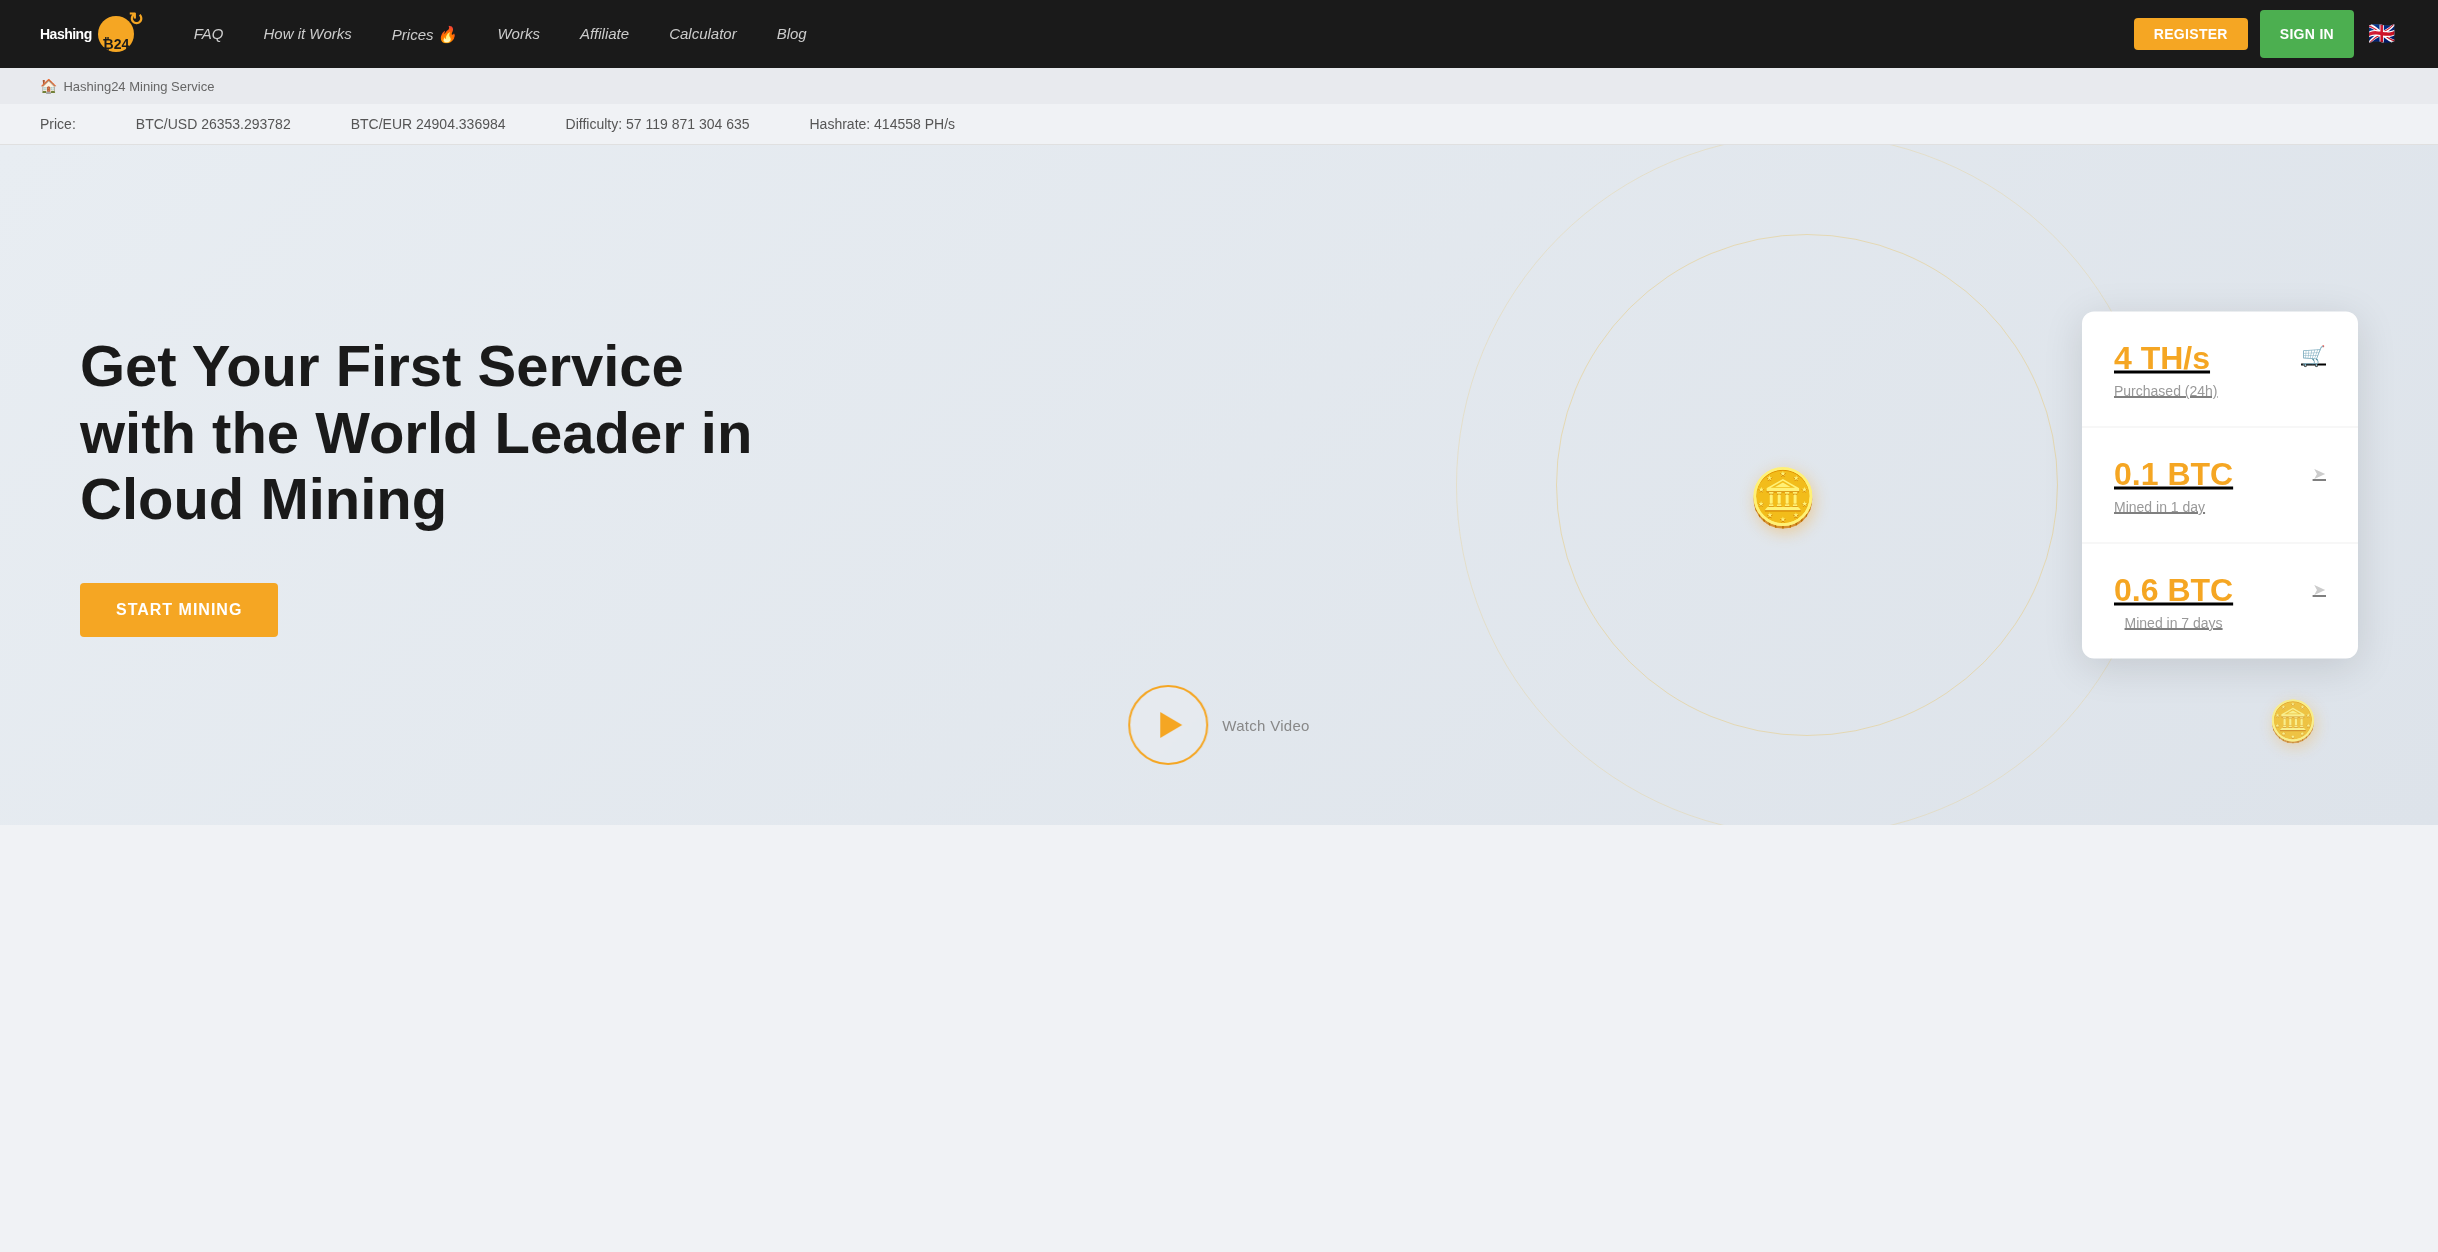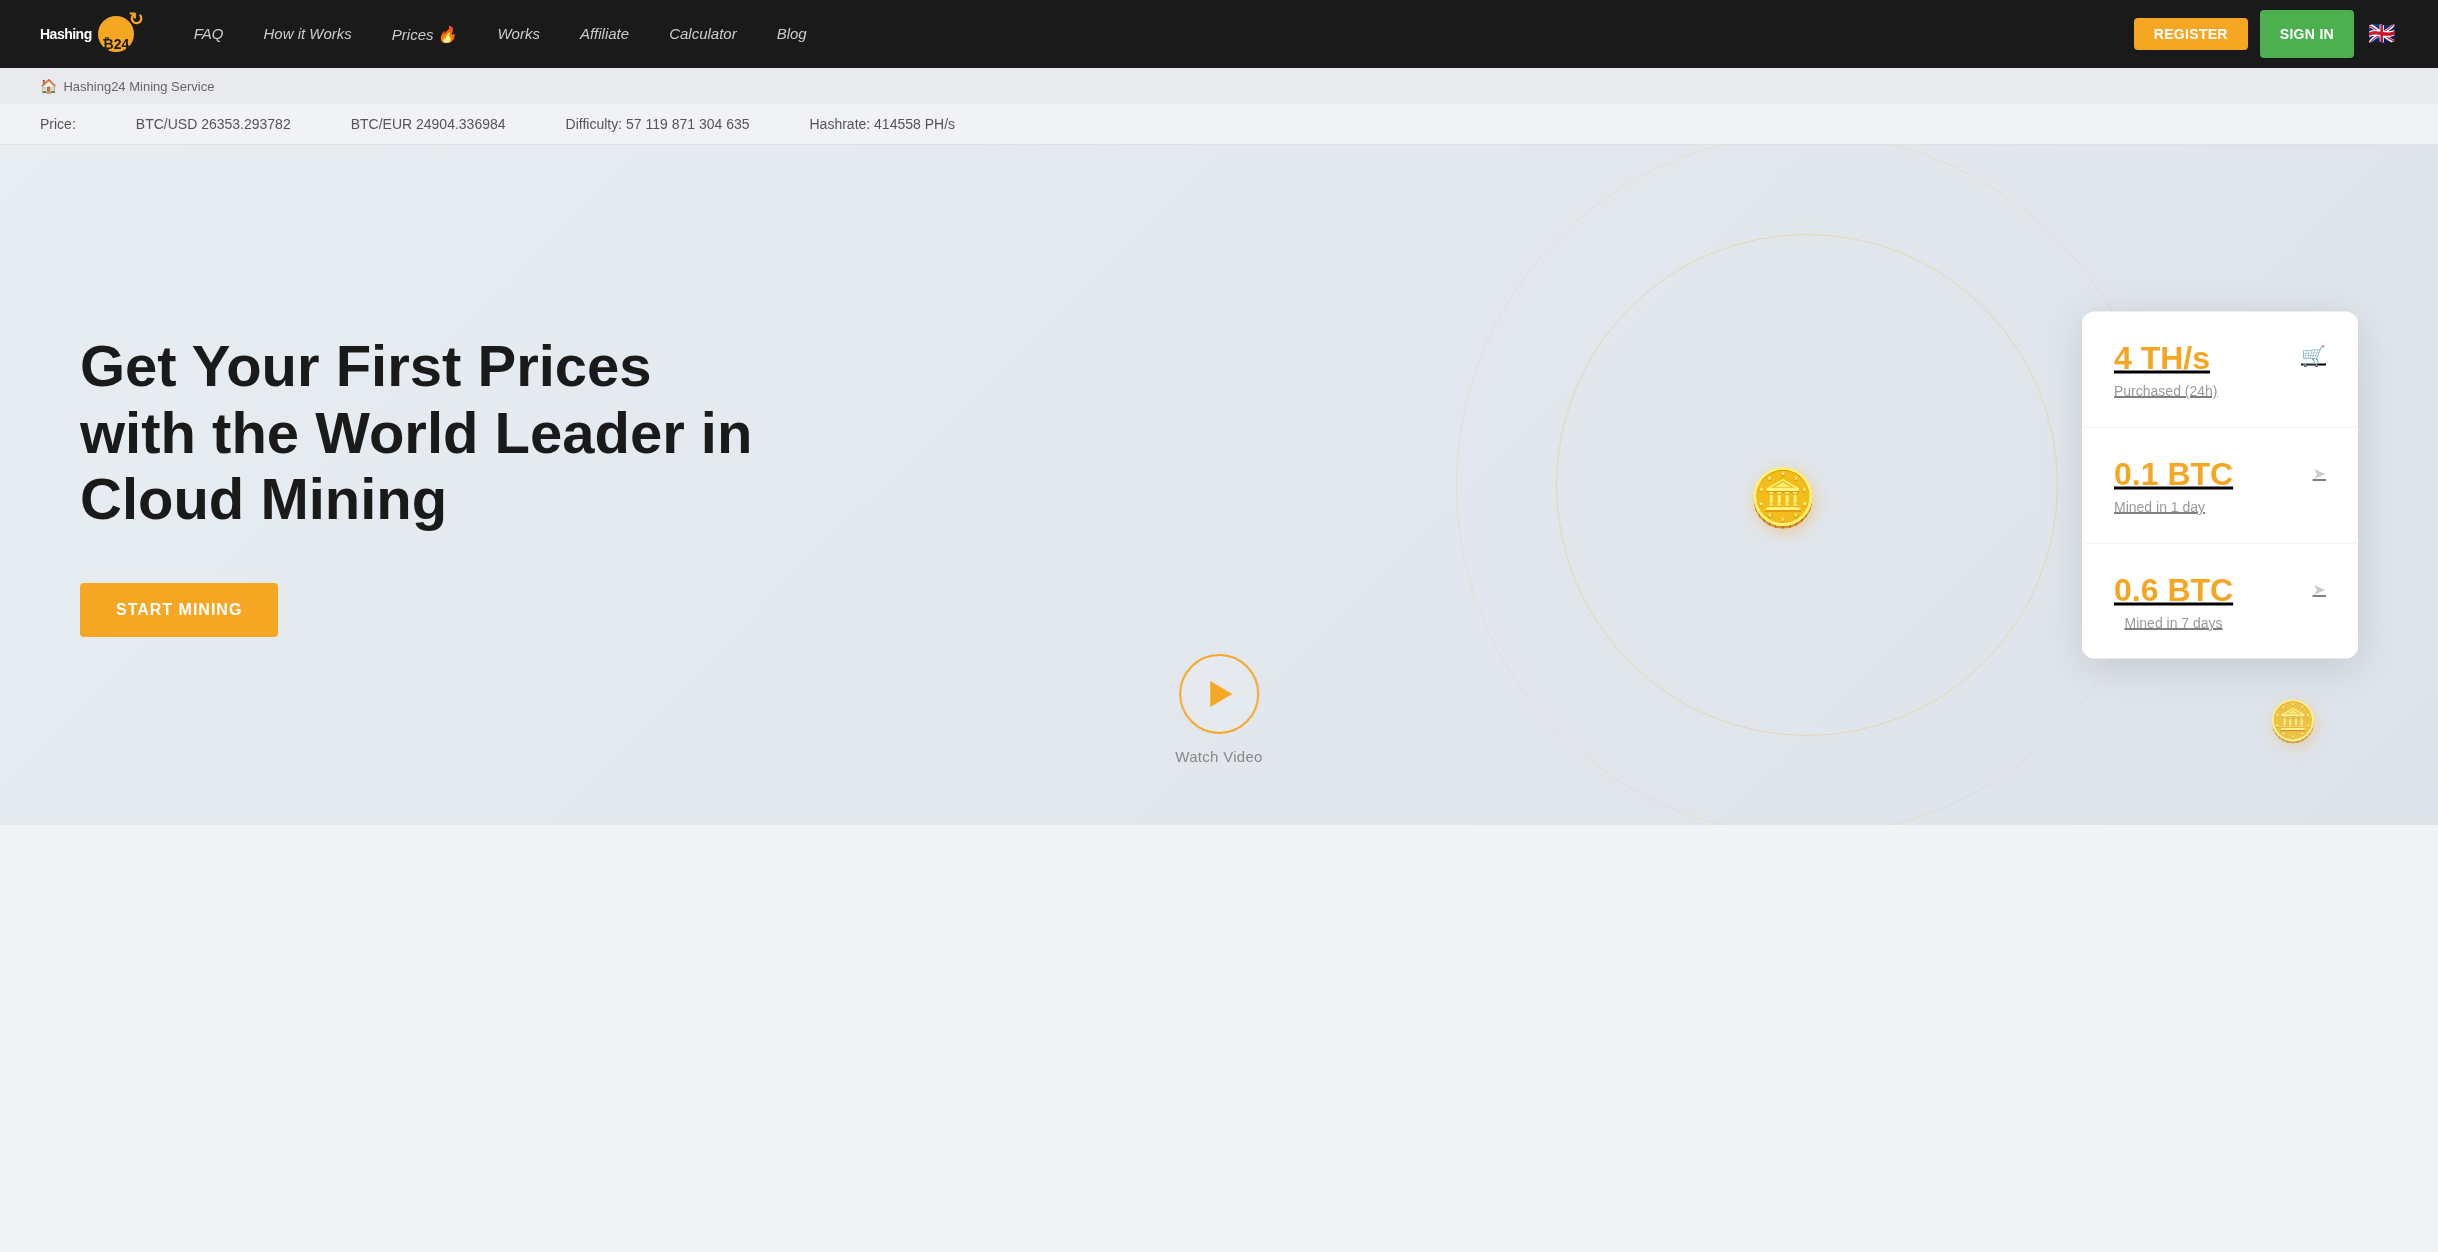--- a/index.html
+++ b/index.html
@@ -191,21 +191,21 @@
       text-transform: uppercase;
     }
 
     
     .watch-video-area {
       position: absolute;
       left: 50%;
       bottom: 60px;
       transform: translateX(-50%);
       display: flex;
-      flex-direction: column;
+      flex-direction: row;
       align-items: center;
       gap: 14px;
       z-index: 2;
       cursor: pointer;
     }
     .play-btn-circle {
       width: 80px;
       height: 80px;
       border-radius: 50%;
       border: 2px solid #f5a623;
@@ -346,21 +346,21 @@
   <span>BTC/USD 26353.293782</span>
   <span>BTC/EUR 24904.336984</span>
   <span>Difficulty: 57 119 871 304 635</span>
   <span>Hashrate: 414558 PH/s</span>
 </div>
 
 <section class="hero">
 
   <div class="hero-content">
     <h1 class="hero-title">
-      <span>Get Your First Prices</span><br>
+      <span>Get Your First Service</span><br>
       <span>with the World Leader in</span><br>
       <span>Cloud Mining</span>
     </h1>
     <button class="btn-start-mining">START MINING</button>
   </div>
 
   <div class="watch-video-area">
     <div class="play-btn-circle">
       <div class="play-triangle"></div>
     </div>

